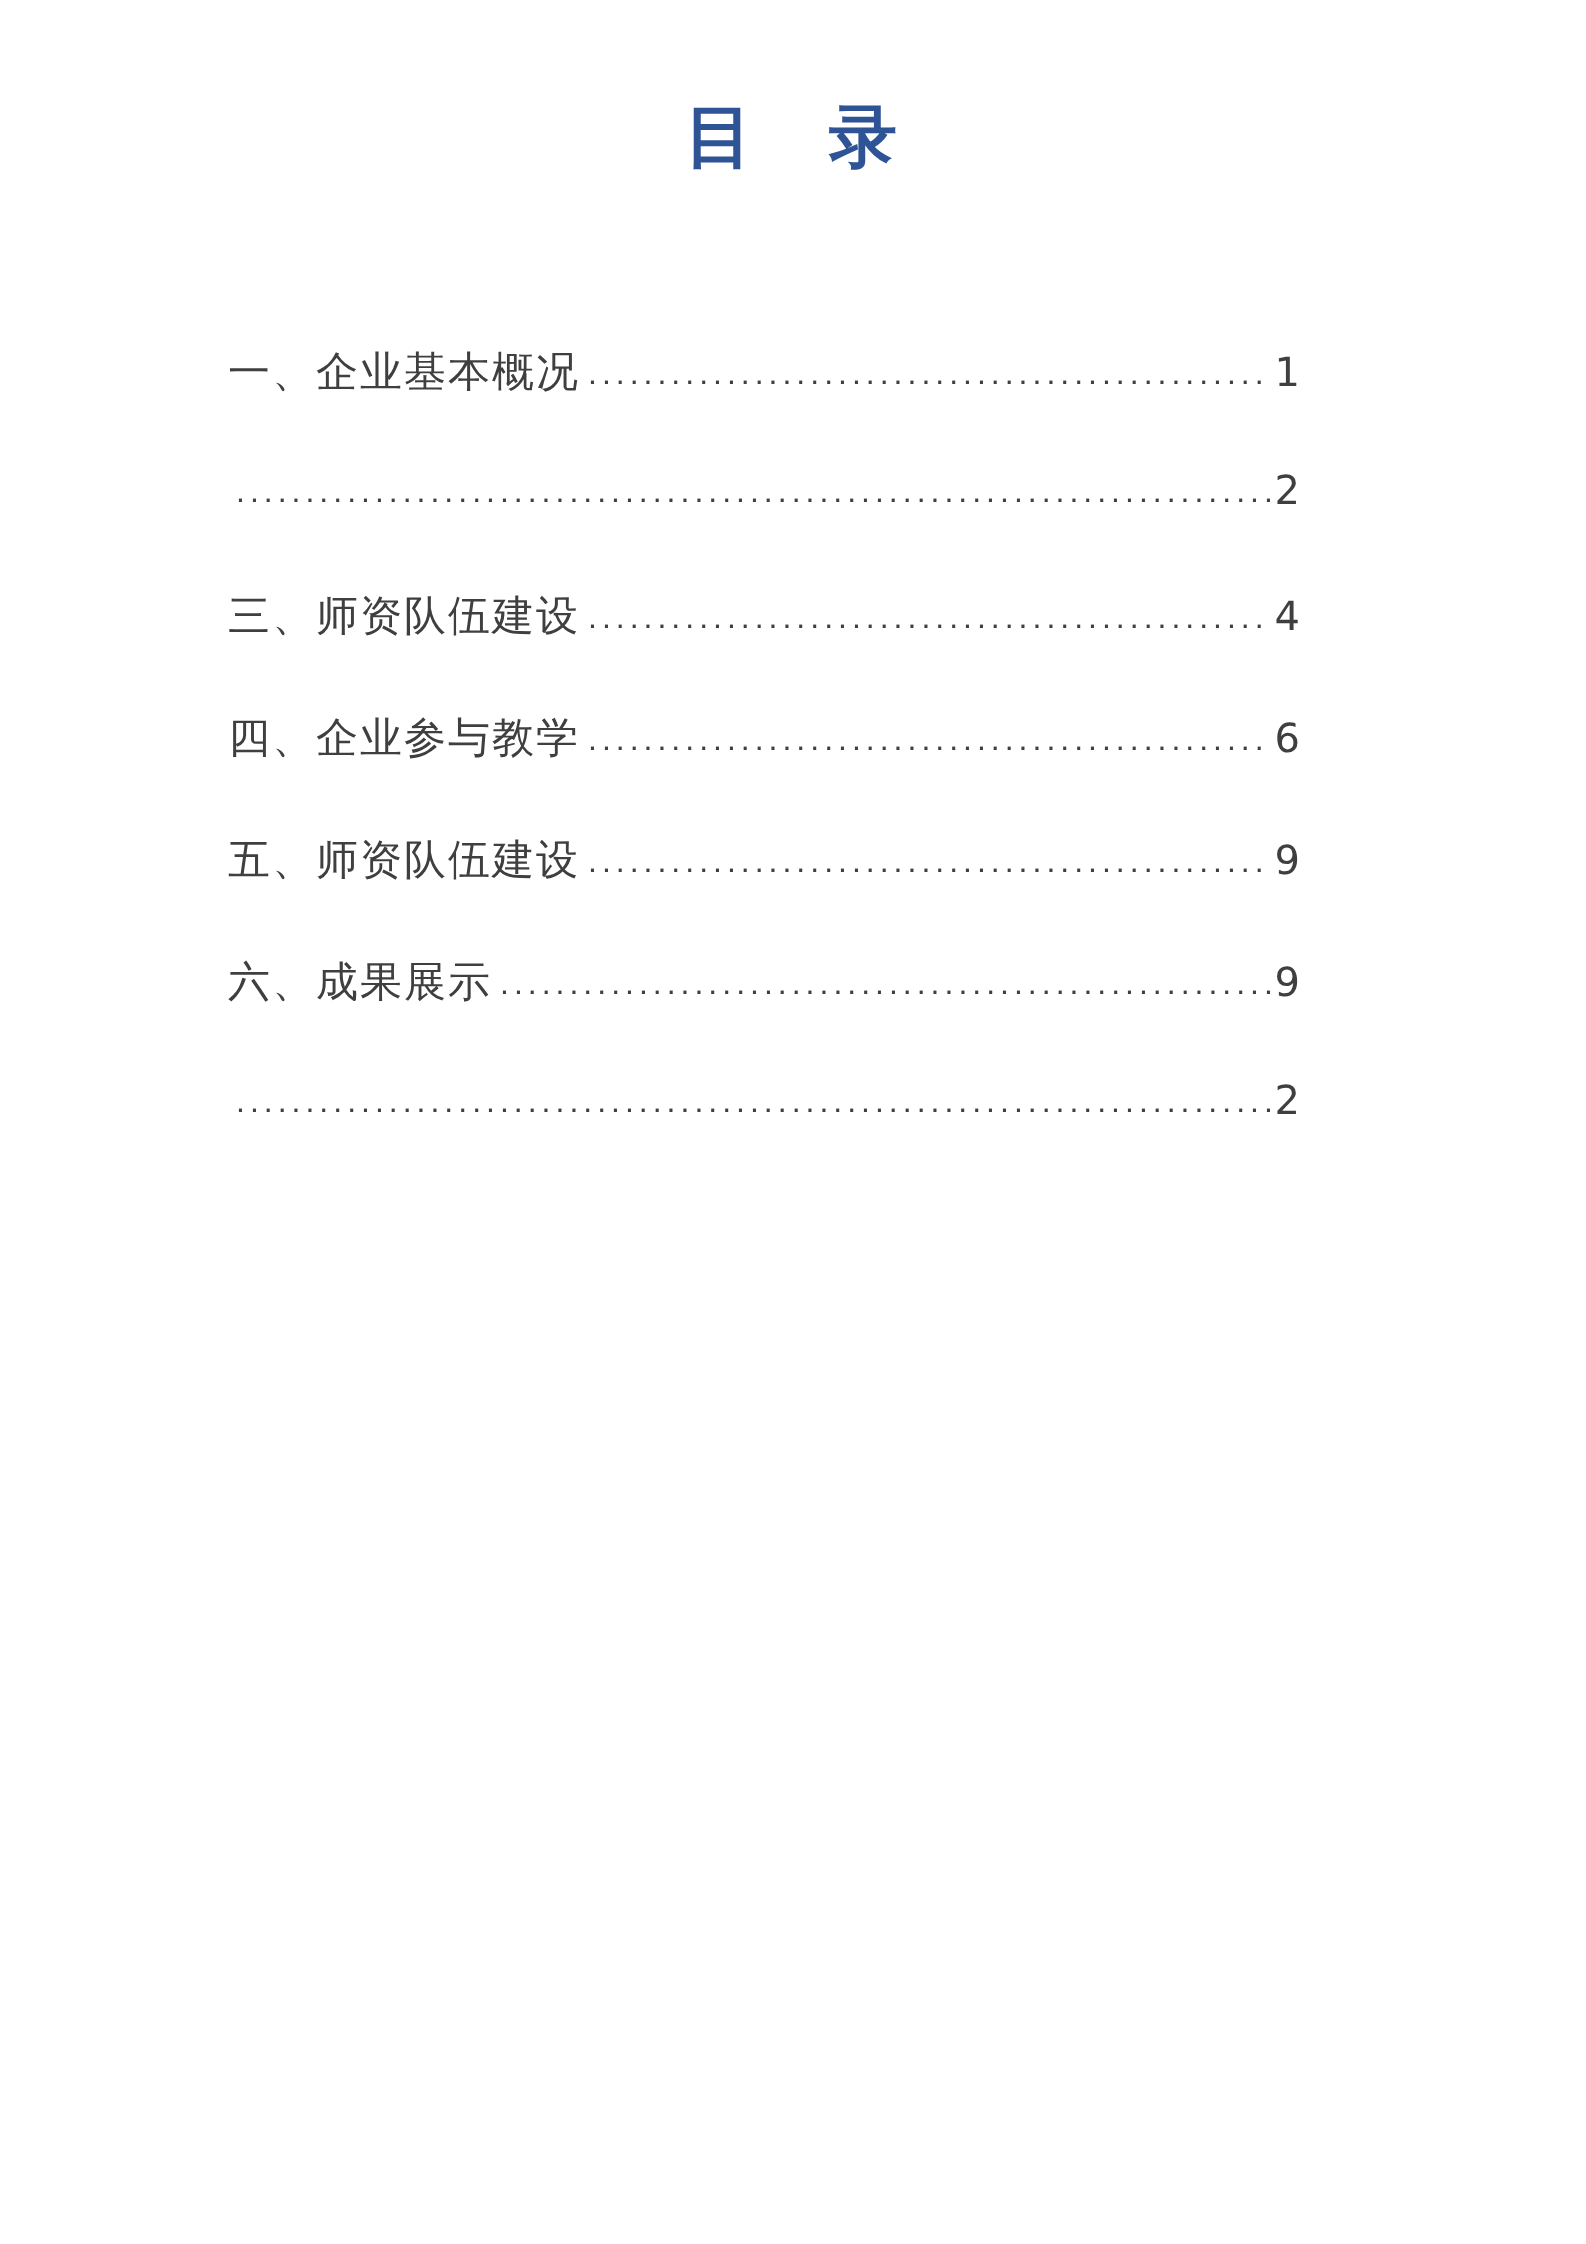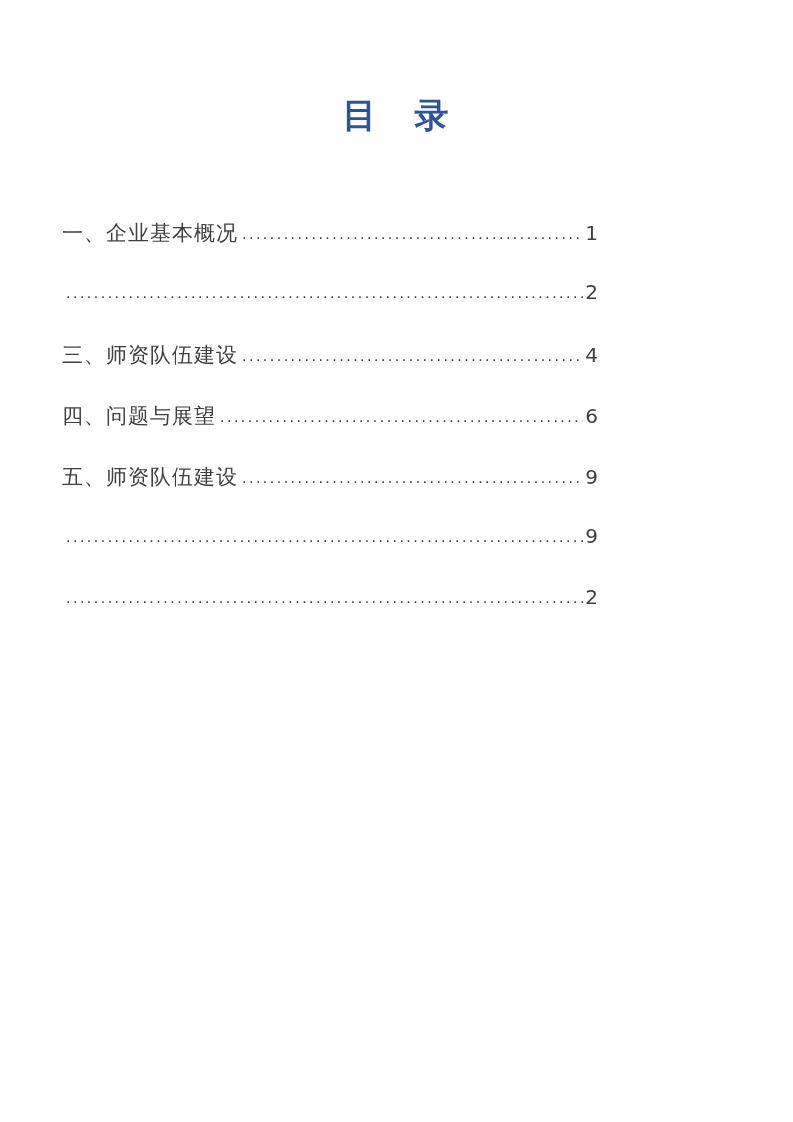--- a/index.html
+++ b/index.html
@@ -15,30 +15,30 @@
     overflow: hidden;
   }
   .doc-page {
     width: 793px;
     height: 1122px;
     background: #ffffff;
     box-sizing: border-box;
   }
   .doc-title {
     margin: 0;
-    padding-top: 93px;
+    padding-top: 46px;
     text-align: center;
     font-size: 34px;
     font-weight: bold;
     letter-spacing: 2px;
     color: #2F5496;
     font-family: Liberation Serif, serif;
   }
   .toc-list {
-    margin: 80px auto 0 62px;
+    margin: 80px auto 0 114px;
     width: 536px;
   }
   .toc-row {
     display: flex;
     align-items: baseline;
     height: 28px;
     margin-bottom: 33px;
     cursor: pointer;
   }
   .toc-label {
@@ -86,32 +86,33 @@
       <span class="toc-page">2</span>
     </div>
 
     <div class="toc-row">
       <span class="toc-label">三、师资队伍建设</span>
       <span class="toc-dots">........................................................................................................................</span>
       <span class="toc-page">4</span>
     </div>
 
     <div class="toc-row">
-      <span class="toc-label">四、问题与展望</span>
+      <span class="toc-label">四、企业参与教学</span>
       <span class="toc-dots">........................................................................................................................</span>
       <span class="toc-page">6</span>
     </div>
 
     <div class="toc-row">
       <span class="toc-label">五、师资队伍建设</span>
       <span class="toc-dots">........................................................................................................................</span>
       <span class="toc-page">9</span>
     </div>
 
     <div class="toc-row">
+      <span class="toc-label">六、成果展示</span>
       <span class="toc-dots">........................................................................................................................</span>
       <span class="toc-page">9</span>
     </div>
 
     <div class="toc-row">
       <span class="toc-dots">........................................................................................................................</span>
       <span class="toc-page">2</span>
     </div>
   </div>
 

